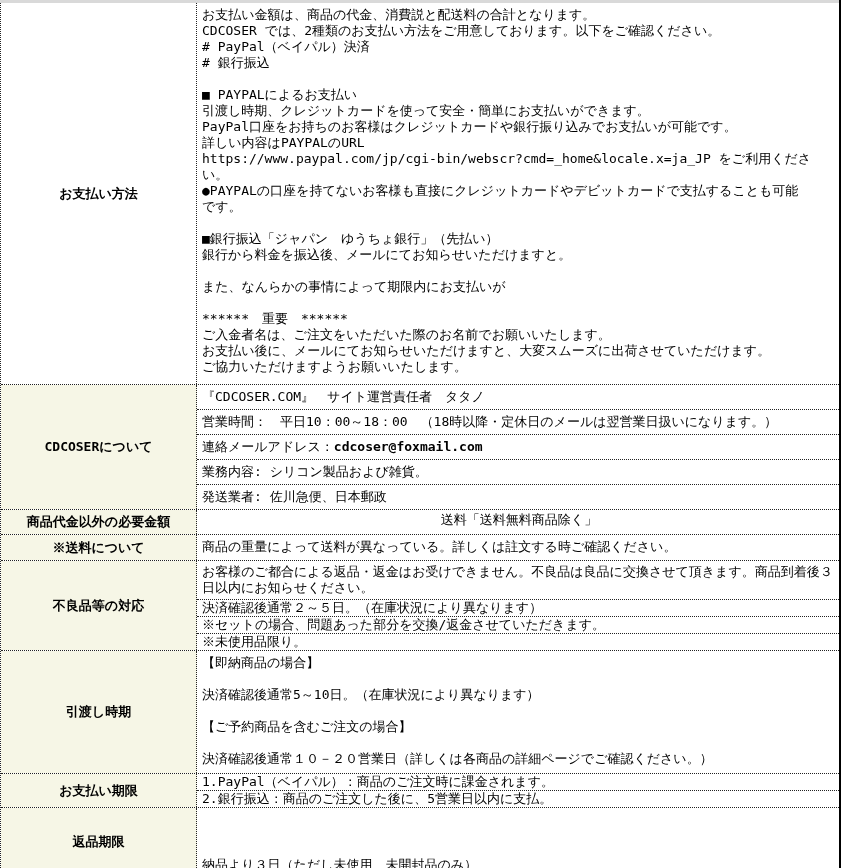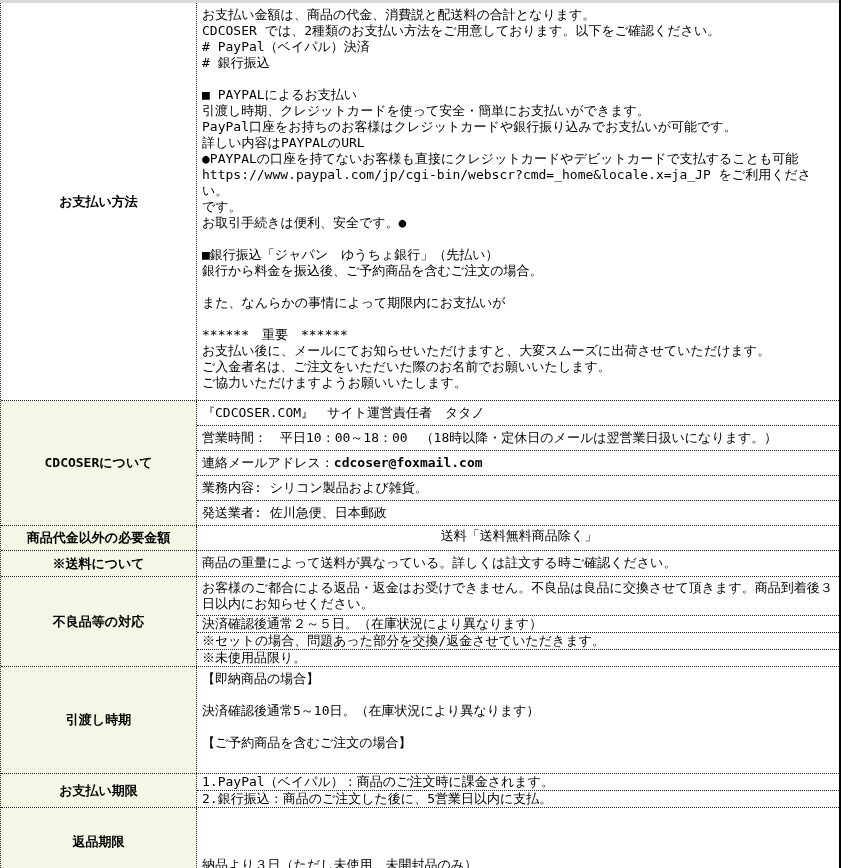--- a/index.html
+++ b/index.html
@@ -62,33 +62,32 @@
 
         <div class="ln">お支払い金額は、商品の代金、消費説と配送料の合計となります。</div>
             <div class="ln">CDCOSER では、2種類のお支払い方法をご用意しております。以下をご確認ください。</div>
             <div class="ln"># PayPal（ベイパル）決済</div>
             <div class="ln"># 銀行振込</div>
             <div class="ln"></div>
             <div class="ln">■ PAYPALによるお支払い</div>
             <div class="ln">引渡し時期、クレジットカードを使って安全・簡単にお支払いができます。</div>
             <div class="ln">PayPal口座をお持ちのお客様はクレジットカードや銀行振り込みでお支払いが可能です。</div>
             <div class="ln">詳しい内容はPAYPALのURL</div>
+            <div class="ln">https://www.paypal.com/jp/cgi-bin/webscr?cmd=_home&amp;locale.x=ja_JP をご利用ください。</div>
             <div class="ln">●PAYPALの口座を持てないお客様も直接にクレジットカードやデビットカードで支払することも可能</div>
-            <div class="ln">https://www.paypal.com/jp/cgi-bin/webscr?cmd=_home&amp;locale.x=ja_JP をご利用ください。</div>
             <div class="ln">です。</div>
-            <div class="ln">お取引手続きは便利、安全です。●</div>
             <div class="ln"></div>
             <div class="ln">■銀行振込「ジャパン　ゆうちょ銀行」（先払い）</div>
-            <div class="ln">銀行から料金を振込後、ご予約商品を含むご注文の場合。</div>
+            <div class="ln">銀行から料金を振込後、メールにてお知らせいただけますと。</div>
             <div class="ln"></div>
             <div class="ln">また、なんらかの事情によって期限内にお支払いが</div>
             <div class="ln"></div>
             <div class="ln">******　重要　******</div>
+            <div class="ln">ご入金者名は、ご注文をいただいた際のお名前でお願いいたします。</div>
             <div class="ln">お支払い後に、メールにてお知らせいただけますと、大変スムーズに出荷させていただけます。</div>
-            <div class="ln">ご入金者名は、ご注文をいただいた際のお名前でお願いいたします。</div>
             <div class="ln">ご協力いただけますようお願いいたします。</div>
           </div>
       </div>
     </div>
 
     <div class="row">
       <div class="cell-l">CDCOSERについて</div>
       <div class="cell-r">
         <div class="sub">『CDCOSER.COM』　サイト運営責任者　タタノ</div>
         <div class="sub">営業時間：　平日10：00～18：00　（18時以降・定休日のメールは翌営業日扱いになります。）</div>
@@ -126,20 +125,21 @@
       <div class="cell-l">引渡し時期</div>
       <div class="cell-r">
         <div class="pad">
 
         <div class="ln">【即納商品の場合】</div>
             <div class="ln"></div>
             <div class="ln">決済確認後通常5～10日。（在庫状況により異なります）</div>
             <div class="ln"></div>
             <div class="ln">【ご予約商品を含むご注文の場合】</div>
             <div class="ln"></div>
+            <div class="ln">決済確認後通常１０－２０営業日（詳しくは各商品の詳細ページでご確認ください。）</div>
           </div>
       </div>
     </div>
 
     <div class="row">
       <div class="cell-l">お支払い期限</div>
       <div class="cell-r subs-tight">
         <div class="sub">1.PayPal（ベイパル）：商品のご注文時に課金されます。</div>
         <div class="sub">2.銀行振込：商品のご注文した後に、5営業日以内に支払。</div>
       </div>

